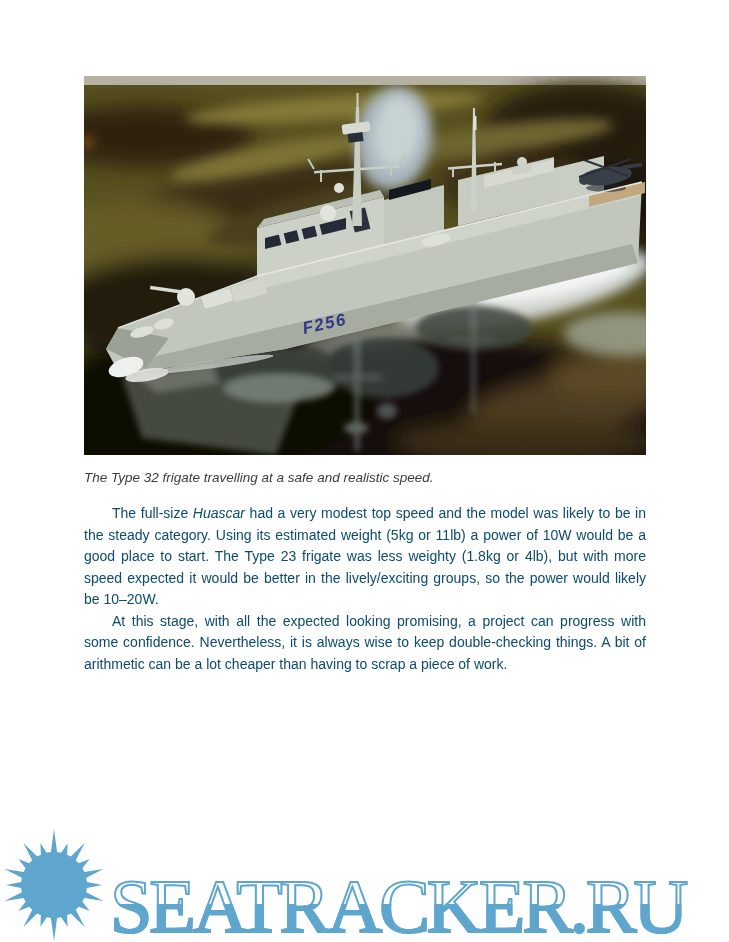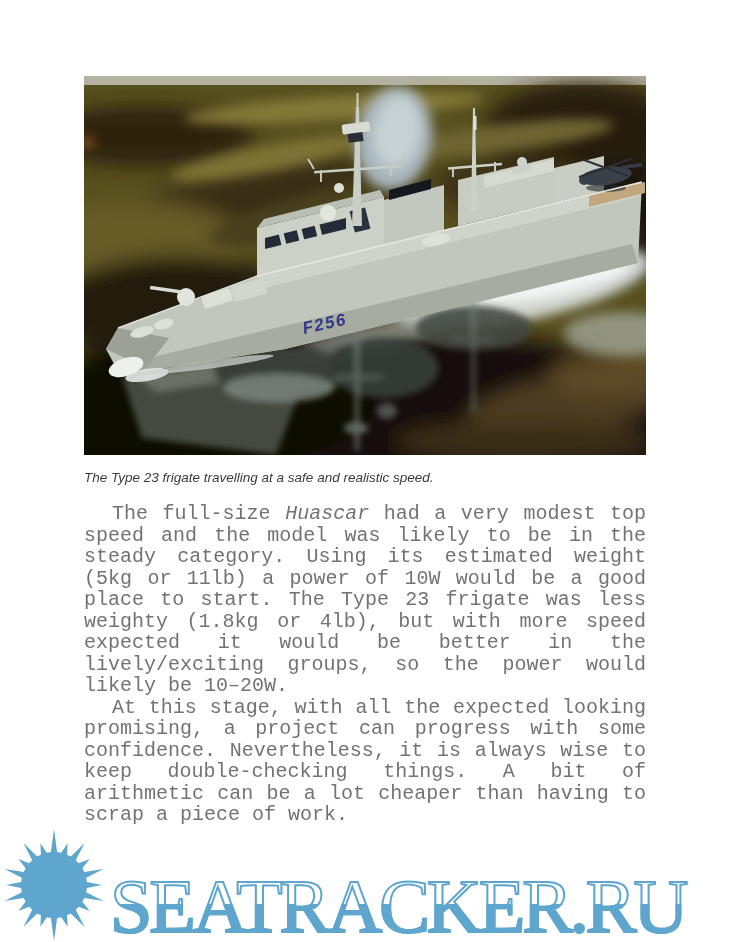--- a/index.html
+++ b/index.html
@@ -13,23 +13,22 @@
     display:block;
   }
   
   .caption{
     position:absolute;left:84px;top:469px;width:562px;
     font-size:13.5px;font-style:italic;color:#3c3c3c;line-height:17px;
   }
   
   .bodytext{
     position:absolute;left:84px;top:503px;width:562px;
-    font-size:20px;line-height:21.5px;color:#737373;
+    font-size:14px;line-height:21.5px;color:#0c4a6e;
     text-align:justify;
-    font-family:Liberation Mono, monospace;
   }
   .bodytext p{margin:0;text-indent:28px;}
   
   .watermark-text{
     position:absolute;left:110px;top:851px;height:78px;
     font-family:"Liberation Serif",serif;font-weight:normal;
     font-size:76px;line-height:78px;letter-spacing:-3px;
     white-space:nowrap;
     background:linear-gradient(to bottom,#ffffff 0%,#ffffff 47%,#5fa6ce 47%,#5fa6ce 100%);
     -webkit-background-clip:text;background-clip:text;
@@ -174,21 +173,21 @@
     <circle cx="500" cy="104" r="5" fill="#39404a"></circle>
     <rect x="538" y="88" width="20" height="4" fill="#343b44" transform="rotate(-8 548 90)"></rect>
     <path d="M495,101 L547,83 M500,84 L544,100" stroke="#2c3138" stroke-width="2" fill="none"></path>
 
     <path d="M173,200 L558,106" stroke="#e6e8e1" stroke-width="1.6" fill="none"></path>
     <path d="M34,252 L173,200" stroke="#dfe2da" stroke-width="1.4" fill="none"></path>
 
     <text x="220" y="258" transform="rotate(-12.5 220 258)" font-family="Liberation Sans, sans-serif" font-size="17" font-style="italic" font-weight="bold" letter-spacing="1.5" fill="#31378a">F256</text>
   </svg>
 
-  <div class="caption">The Type 23 frigate travelling at a safe and realistic speed.</div>
+  <div class="caption">The Type 32 frigate travelling at a safe and realistic speed.</div>
 
   <div class="bodytext">
     <p><span>The full-size </span><i>Huascar</i><span> had a very modest top speed and the model was likely to be in the steady category. Using its estimated weight (5kg or 11lb) a power of 10W would be a good place to start. The Type 23 frigate was less weighty (1.8kg or 4lb), but with more speed expected it would be better in the lively/exciting groups, so the power would likely be 10–20W.</span></p>
     <p>At this stage, with all the expected looking promising, a project can progress with some confidence. Nevertheless, it is always wise to keep double-checking things. A bit of arithmetic can be a lot cheaper than having to scrap a piece of work.</p>
   </div>
 
   <svg class="sun" viewBox="0 0 114 114" aria-hidden="true">
     <polygon id="sun-rays" points="53.9,24.1 57.0,1.0 60.1,24.1 64.2,24.8 70.6,15.2 70.1,26.7 73.8,28.6 87.6,14.9 78.8,32.2 81.8,35.2 92.6,31.1 85.4,40.2 87.3,43.9 106.5,40.9 89.2,49.8 89.9,53.9 105.0,57.0 89.9,60.1 89.2,64.2 106.5,73.1 87.3,70.1 85.4,73.8 92.6,82.9 81.8,78.8 78.8,81.8 87.6,99.1 73.8,85.4 70.1,87.3 70.6,98.8 64.2,89.2 60.1,89.9 57.0,113.0 53.9,89.9 49.8,89.2 43.4,98.8 43.9,87.3 40.2,85.4 26.4,99.1 35.2,81.8 32.2,78.8 21.4,82.9 28.6,73.8 26.7,70.1 7.5,73.1 24.8,64.2 24.1,60.1 9.0,57.0 24.1,53.9 24.8,49.8 7.5,40.9 26.7,43.9 28.6,40.2 21.4,31.1 32.2,35.2 35.2,32.2 26.4,14.9 40.2,28.6 43.9,26.7 43.4,15.2 49.8,24.8" fill="#5fa6ce"></polygon>
     <path d="M28 60 A29 26 0 0 0 86 60 Z" fill="#5fa6ce"></path>
   </svg>

